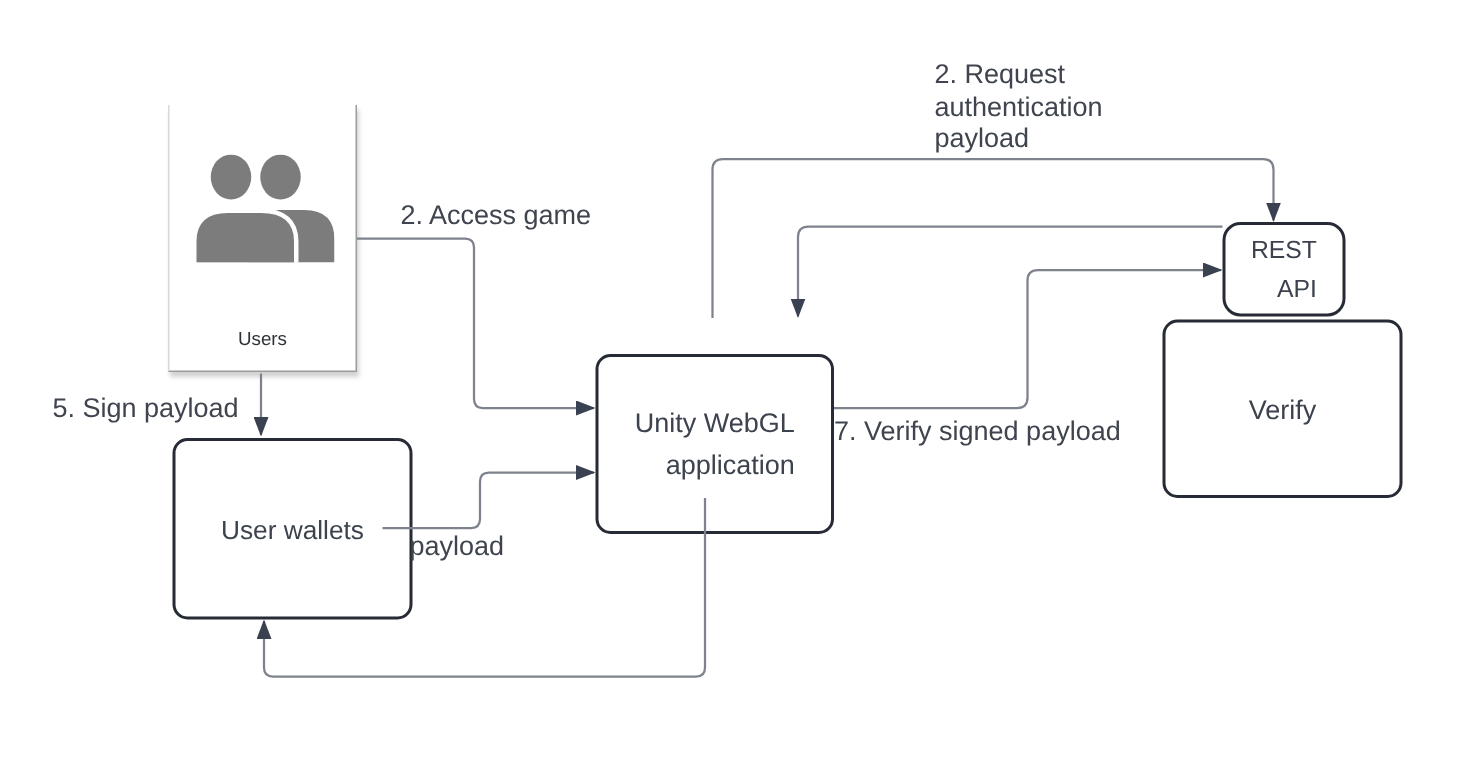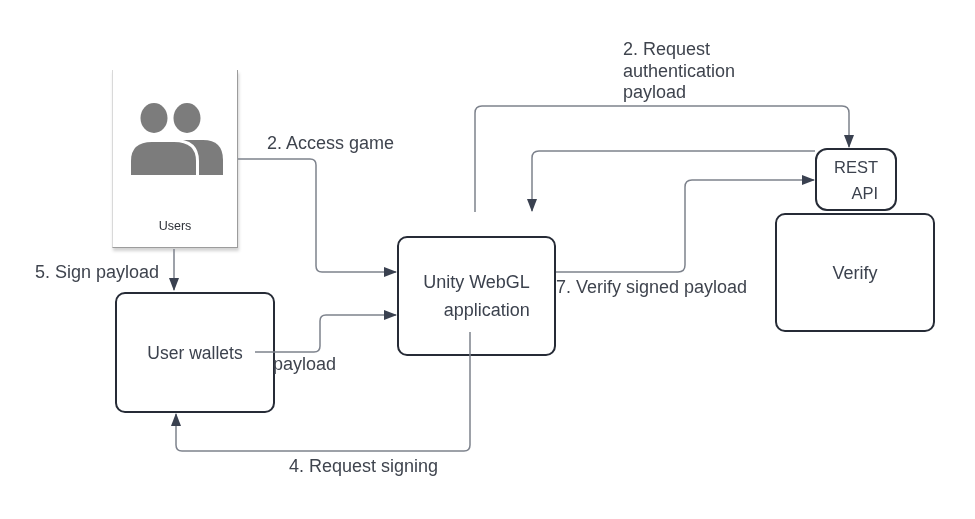--- a/index.html
+++ b/index.html
@@ -121,21 +121,20 @@
 
   <div class="edge-label edge-label--step1">2. Access game</div>
 
   <div class="edge-label edge-label--step2">
     <span class="line">2. Request</span>
     <span class="line">authentication</span>
     <span class="line">payload</span>
   </div>
 
 
-  <div class="edge-label edge-label--step4">4. Request signing</div>
 
   <div class="edge-label edge-label--step5">5. Sign payload</div>
 
   <div class="edge-label edge-label--step6">
     <span class="line">payload</span>
   </div>
 
   <div class="edge-label edge-label--step7">7. Verify signed payload</div>
 
 </div>

